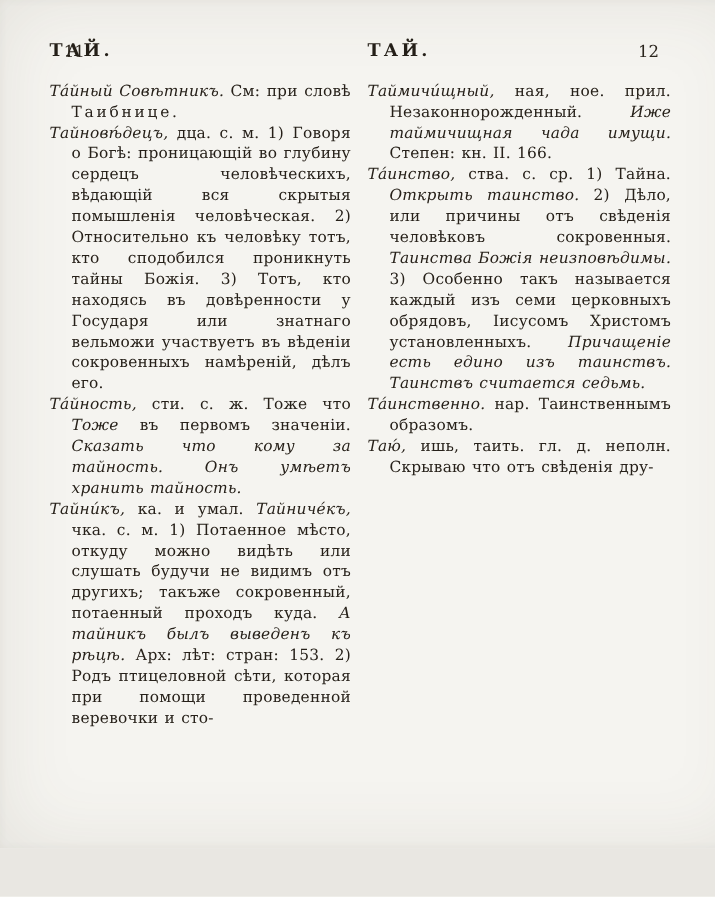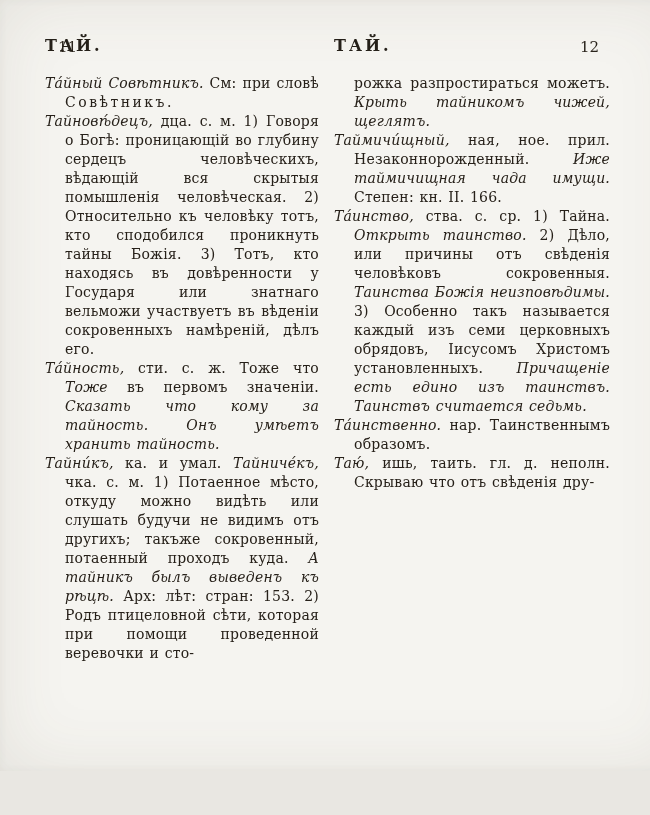--- a/index.html
+++ b/index.html
@@ -59,25 +59,24 @@
 </head>
 <body>
 
 <div class="paper" style="background: rgb(245, 244, 240); color: rgb(38, 32, 25);">
   <span class="pnum pnum-left">11</span>
   <span class="ctitle ctitle-left">ТАЙ.</span>
   <span class="ctitle ctitle-right">ТАЙ.</span>
   <span class="pnum pnum-right">12</span>
 
   <div class="col col-left">
-      <p class="entry"><span class="it">Та́йный Совѣтникъ.</span><span class=""> См: при словѣ </span><span class=" sp">Совѣтникъ.</span></p>
+      <p class="entry"><span class="it">Та́йный Совѣтникъ.</span><span class=""> См: при словѣ </span><span class=" sp">Таибнице.</span></p>
       <p class="entry"><span class="it">Тайновѣ́децъ,</span><span class=""> дца. с. м. 1) Говоря о Богѣ: проницающій во глубину сердецъ человѣческихъ, вѣдающій вся скрытыя помышленія человѣческая. 2) Относительно къ человѣку тотъ, кто сподобился проникнуть тайны Божія. 3) Тотъ, кто находясь въ довѣренности у Государя или знатнаго вельможи участвуетъ въ вѣденіи сокровенныхъ намѣреній, дѣлъ его.</span></p>
       <p class="entry"><span class="it">Та́йность,</span><span class=""> сти. с. ж. Тоже что </span><span class="it">Тоже</span><span class=""> въ первомъ значеніи. </span><span class="it">Сказать что кому за тайность. Онъ умѣетъ хранить тайность.</span></p>
       <p class="entry"><span class="it">Тайни́къ,</span><span class=""> ка. и умал. </span><span class="it">Тайниче́къ,</span><span class=""> чка. с. м. 1) Потаенное мѣсто, откуду можно видѣть или слушать будучи не видимъ отъ другихъ; такъже сокровенный, потаенный проходъ куда. </span><span class="it">А тайникъ былъ выведенъ къ рѣцѣ.</span><span class=""> Арх: лѣт: стран: 153. 2) Родъ птицеловной сѣти, которая при помощи проведенной веревочки и сто-</span></p>
     </div>
   <div class="col col-right">
-      <p class="entry cont"><span class="">рожка разпростираться можетъ. </span><span class="it">Крыть тайникомъ чижей, щеглятъ.</span></p>
       <p class="entry"><span class="it">Таймичи́щный,</span><span class=""> ная, ное. прил. Незаконнорожденный. </span><span class="it">Иже таймичищная чада имущи.</span><span class=""> Степен: кн. II. 166.</span></p>
       <p class="entry"><span class="it">Та́инство,</span><span class=""> ства. с. ср. 1) Тайна. </span><span class="it">Открыть таинство.</span><span class=""> 2) Дѣло, или причины отъ свѣденія человѣковъ сокровенныя. </span><span class="it">Таинства Божія неизповѣдимы.</span><span class=""> 3) Особенно такъ называется каждый изъ семи церковныхъ обрядовъ, Іисусомъ Христомъ установленныхъ. </span><span class="it">Причащеніе есть едино изъ таинствъ. Таинствъ считается седьмь.</span></p>
       <p class="entry"><span class="it">Та́инственно.</span><span class=""> нар. Таинственнымъ образомъ.</span></p>
       <p class="entry"><span class="it">Таю́,</span><span class=""> ишь, таить. гл. д. неполн. Скрываю что отъ свѣденія дру-</span></p>
     </div>
 </div>
 
 </body></html>

